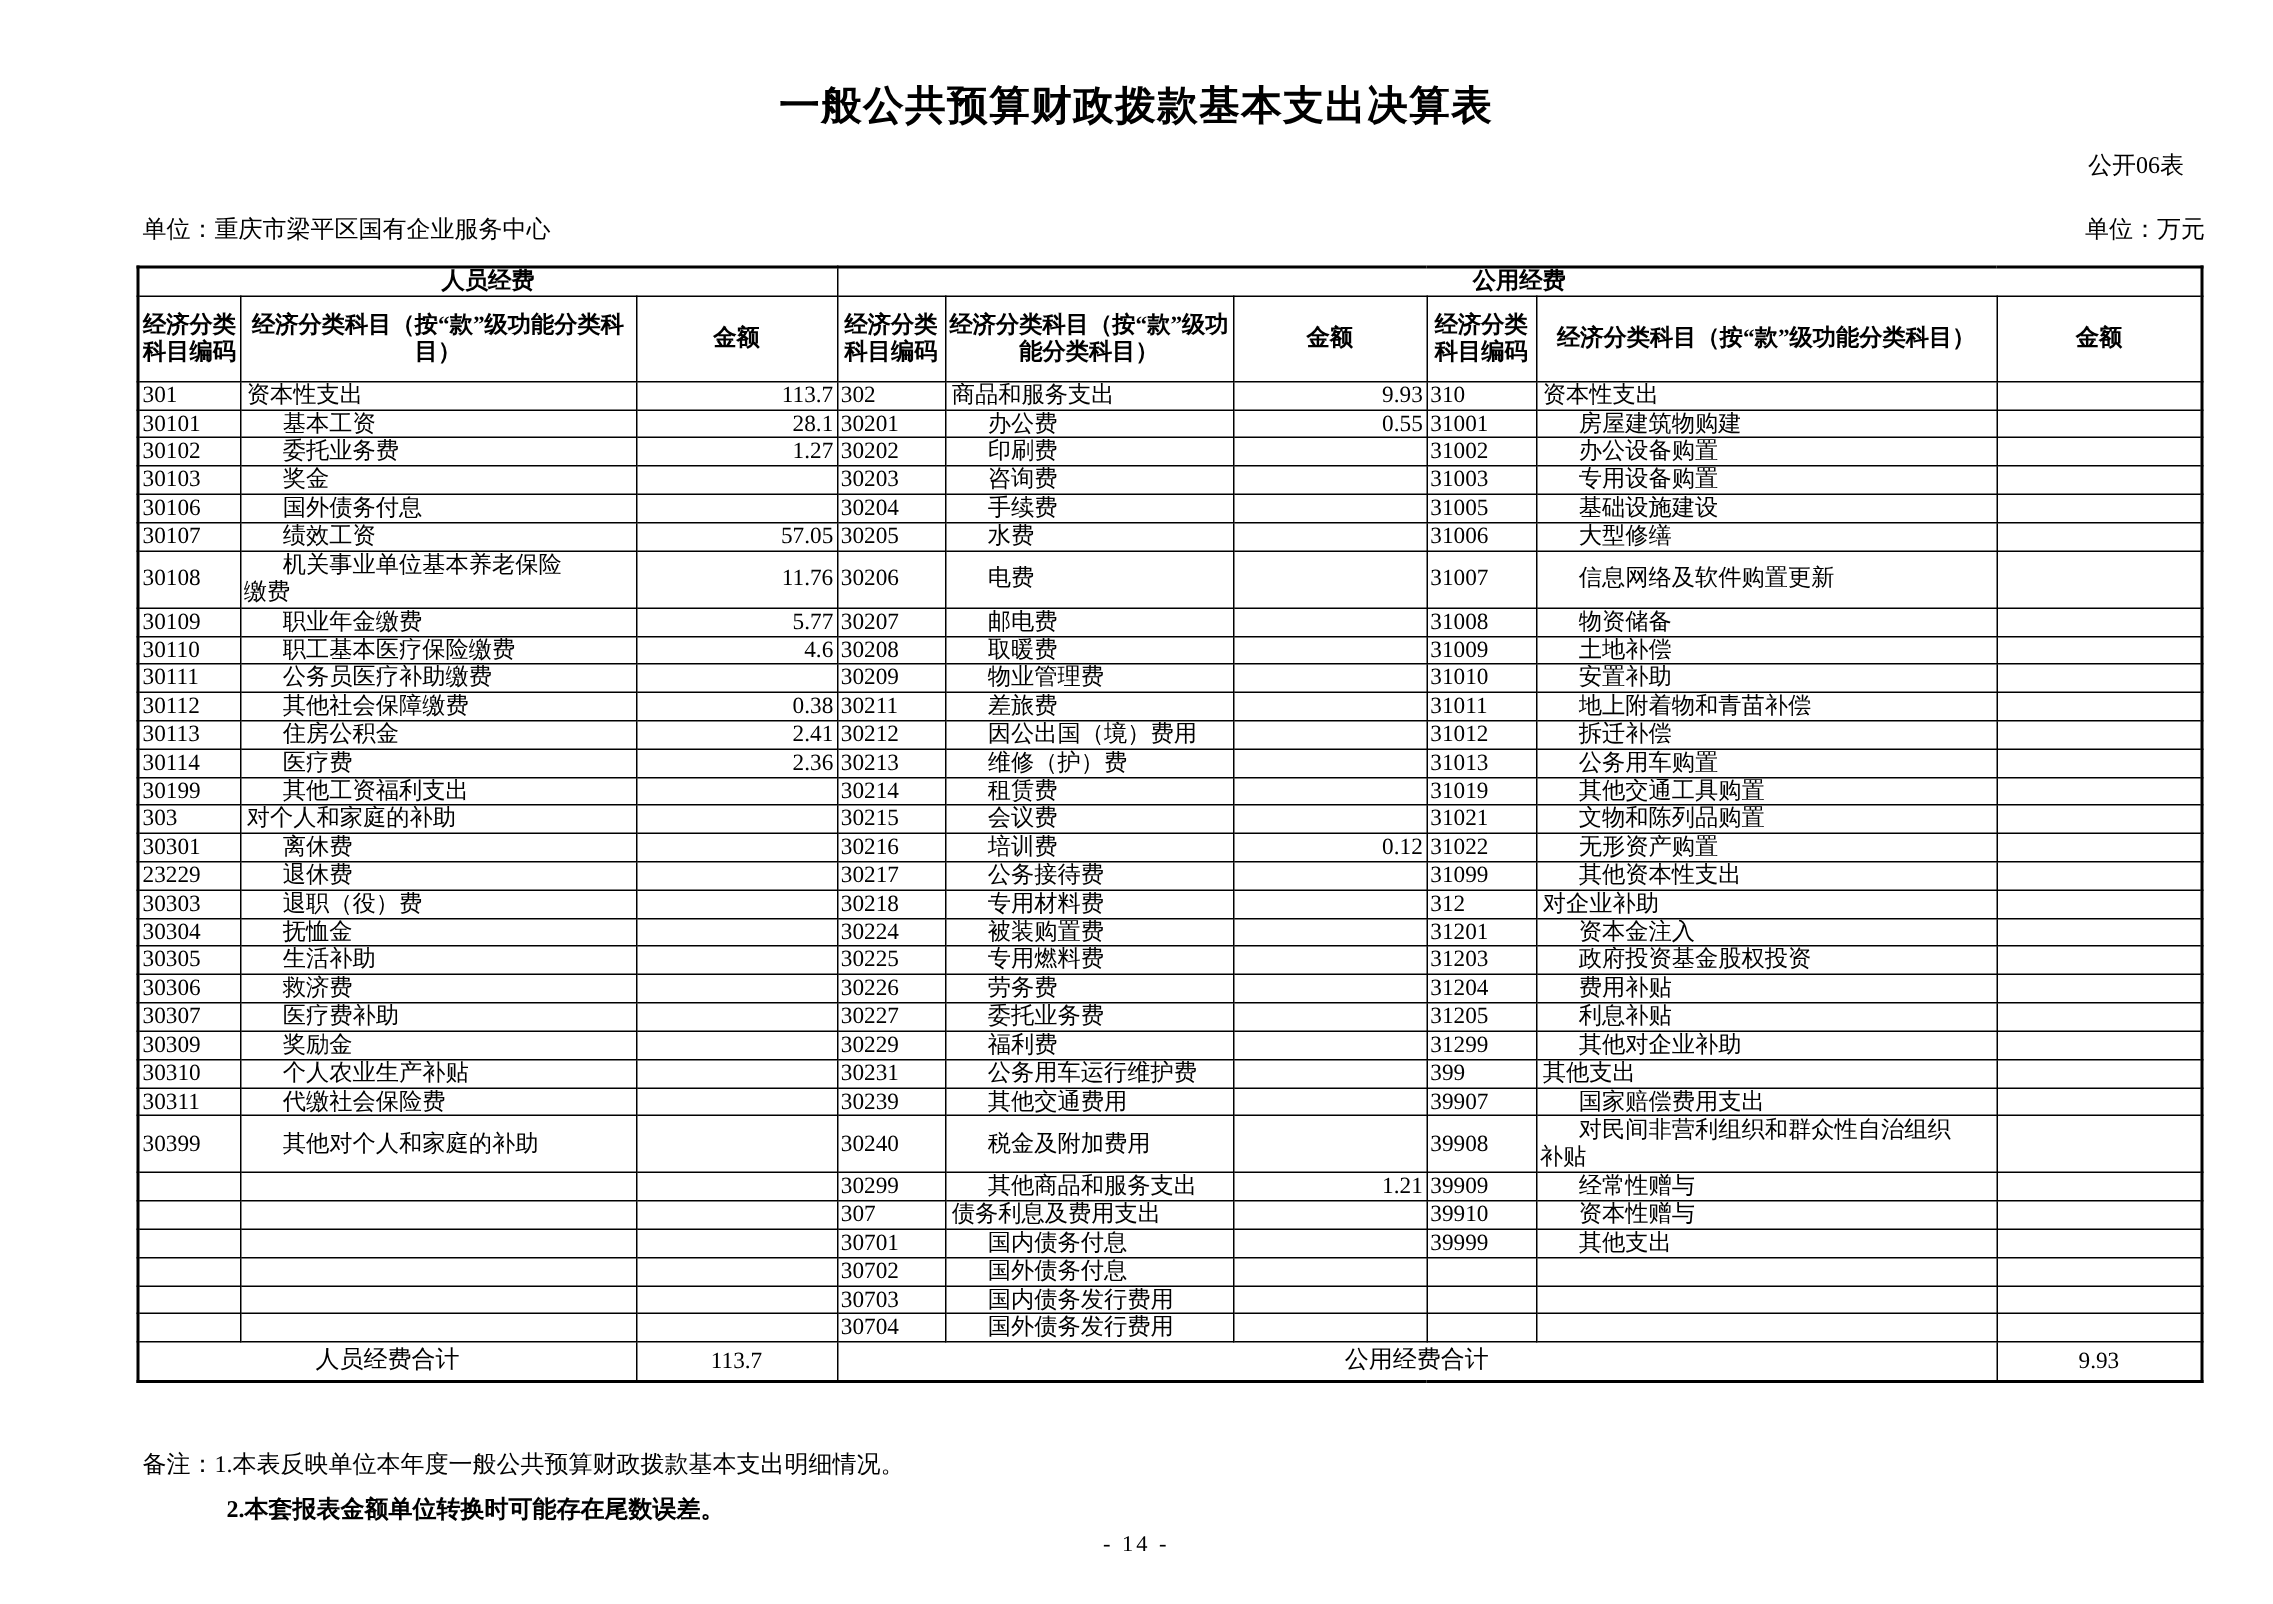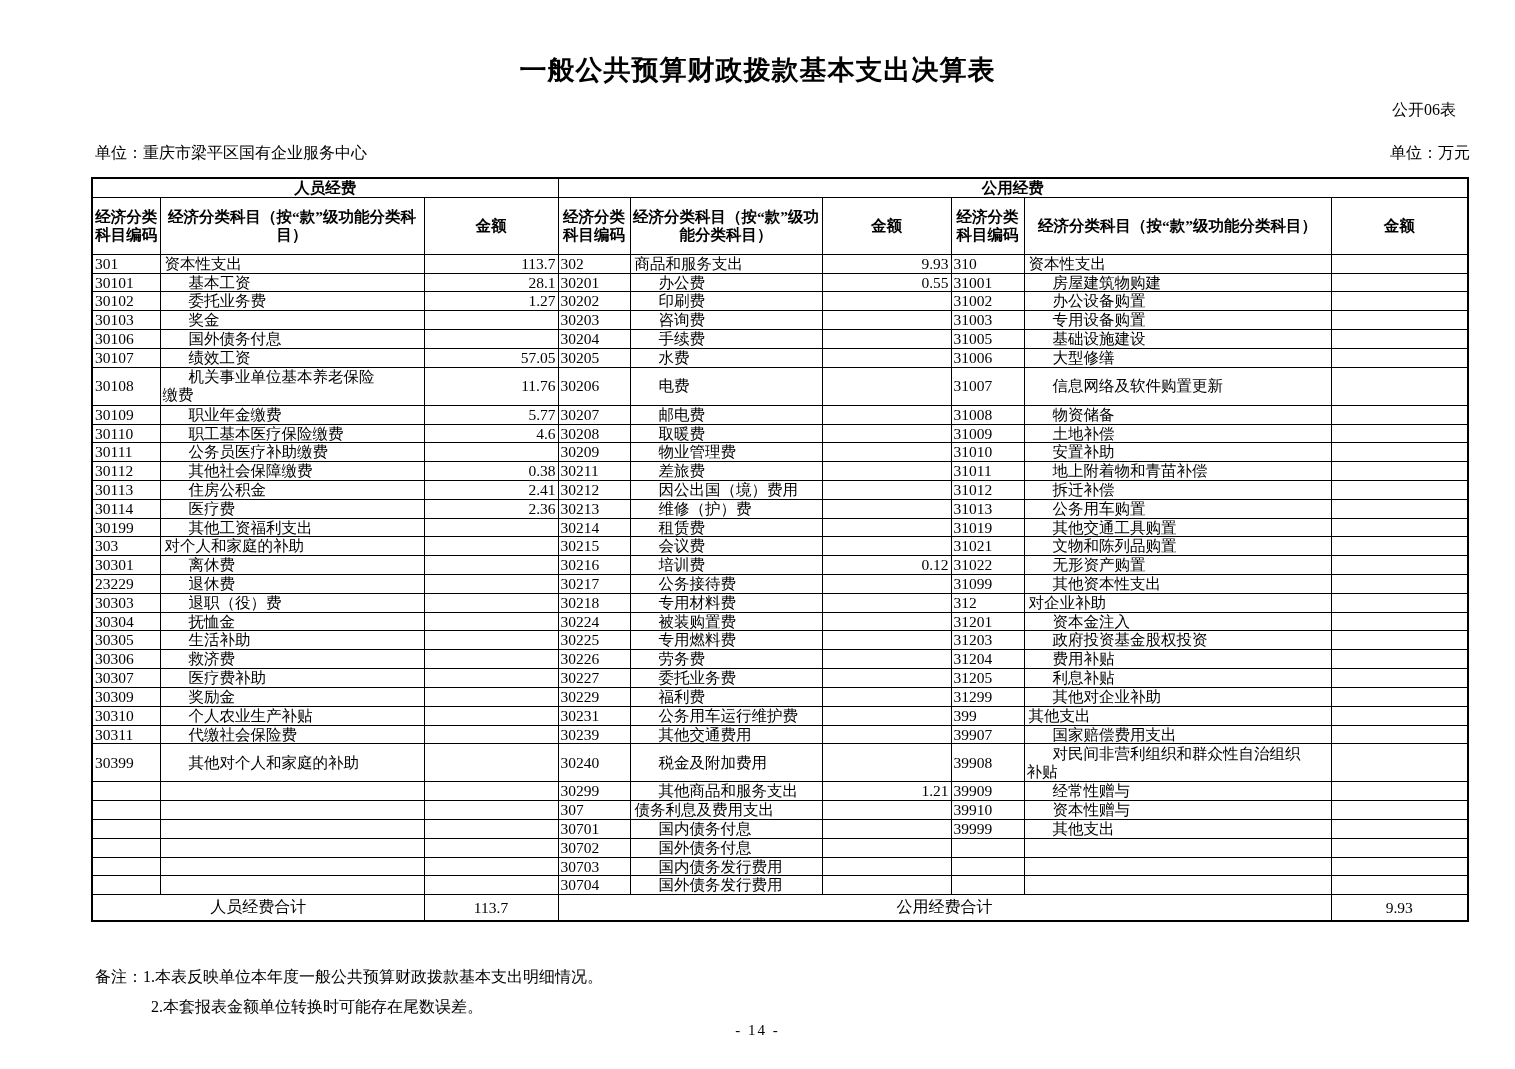--- a/index.html
+++ b/index.html
@@ -37,21 +37,21 @@
   td.code{text-align:left;padding-left:3px;}
   td.subject{text-align:left;white-space:pre-line;text-indent:26px;}
   td.subject.cat{text-indent:2px;}
   td.amount{text-align:right;padding-right:2px;}
   .bold{font-weight:bold;}
   tr.totalrow td{height:25px;text-align:center;}
   td.total-label{text-align:center;font-weight:bold;font-size:16px;}
   .notes{
     position:absolute;top:962px;left:95px;font-size:16px;line-height:1.9;
   }
-  .notes .n2{padding-left:56px;}
+  .notes .n2{padding-left:56px;font-weight:bold;}
   .page-num{
     position:absolute;top:1022px;left:0;width:100%;
     text-align:center;font-size:15px;letter-spacing:2px;
   }
 </style>
 </head>
 <body>
 
 <div class="page">
 

